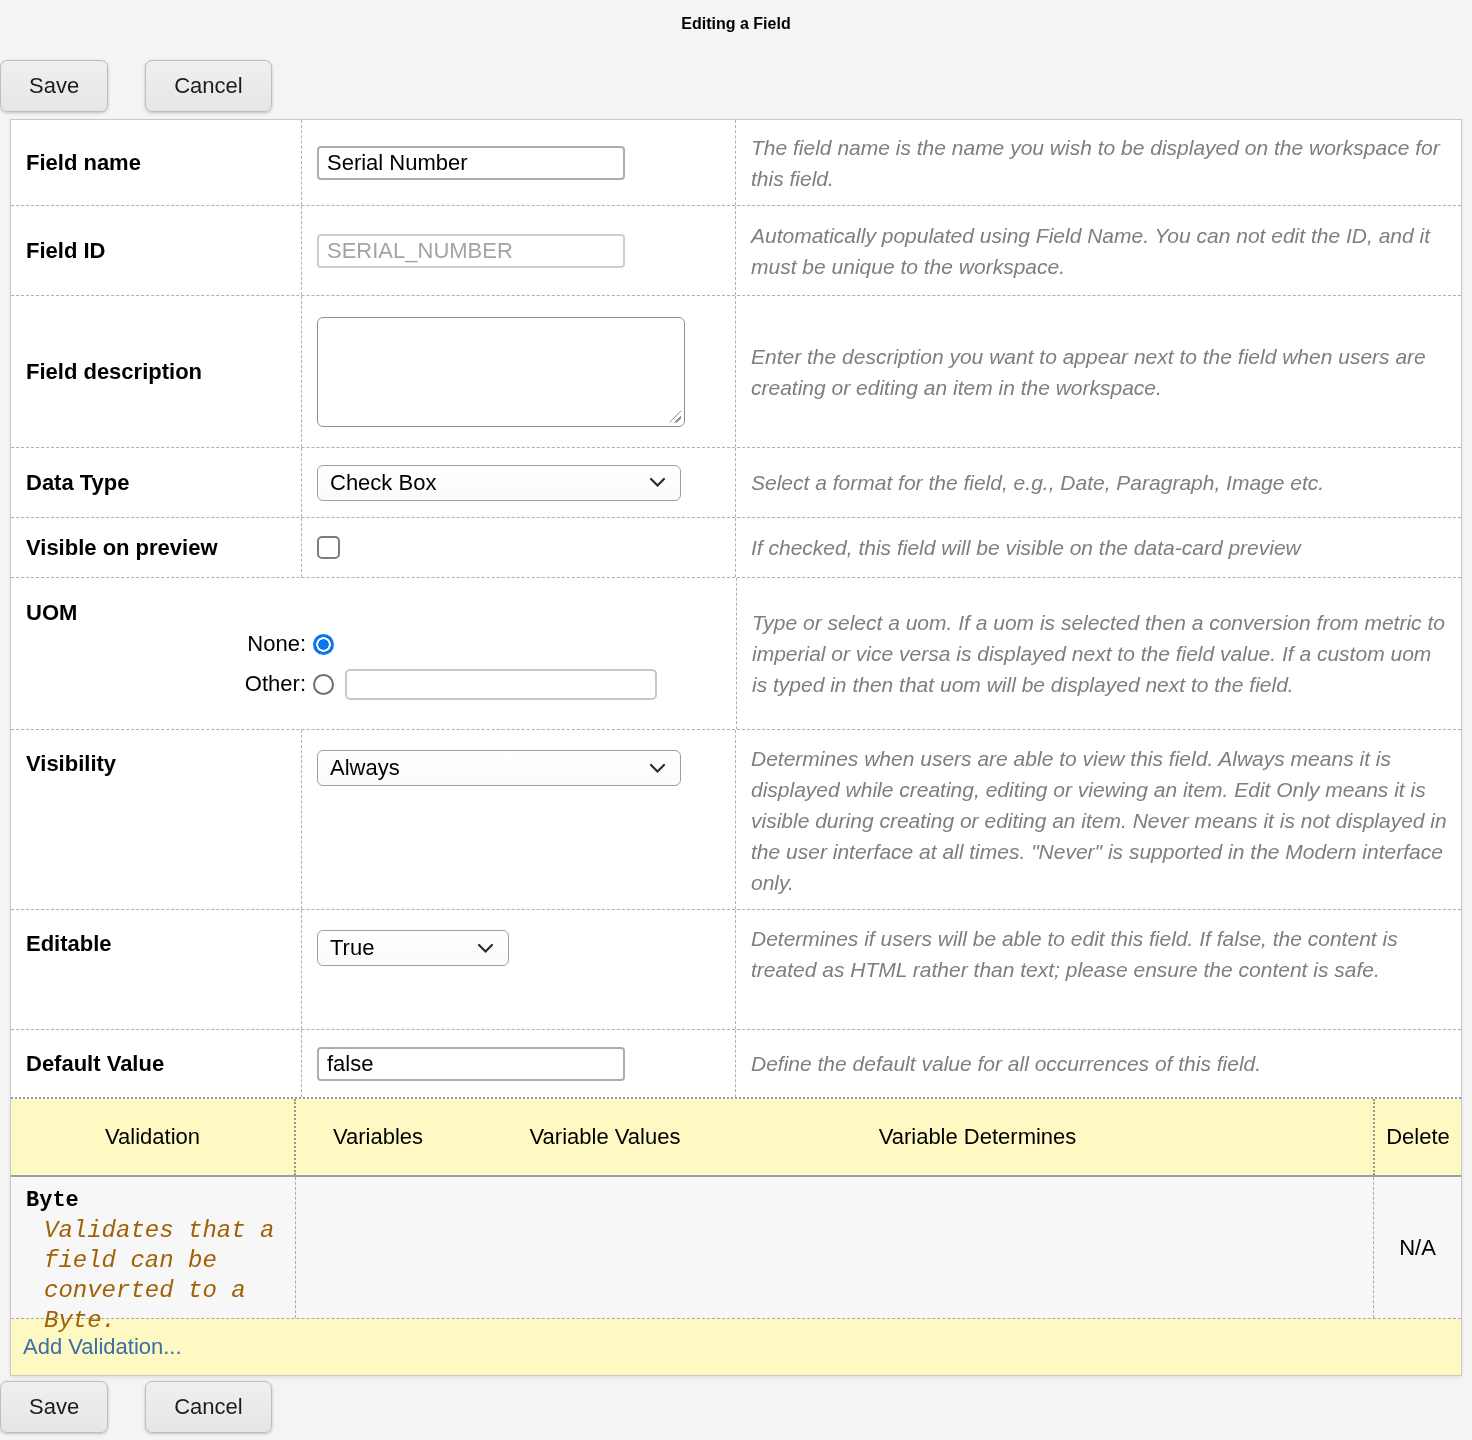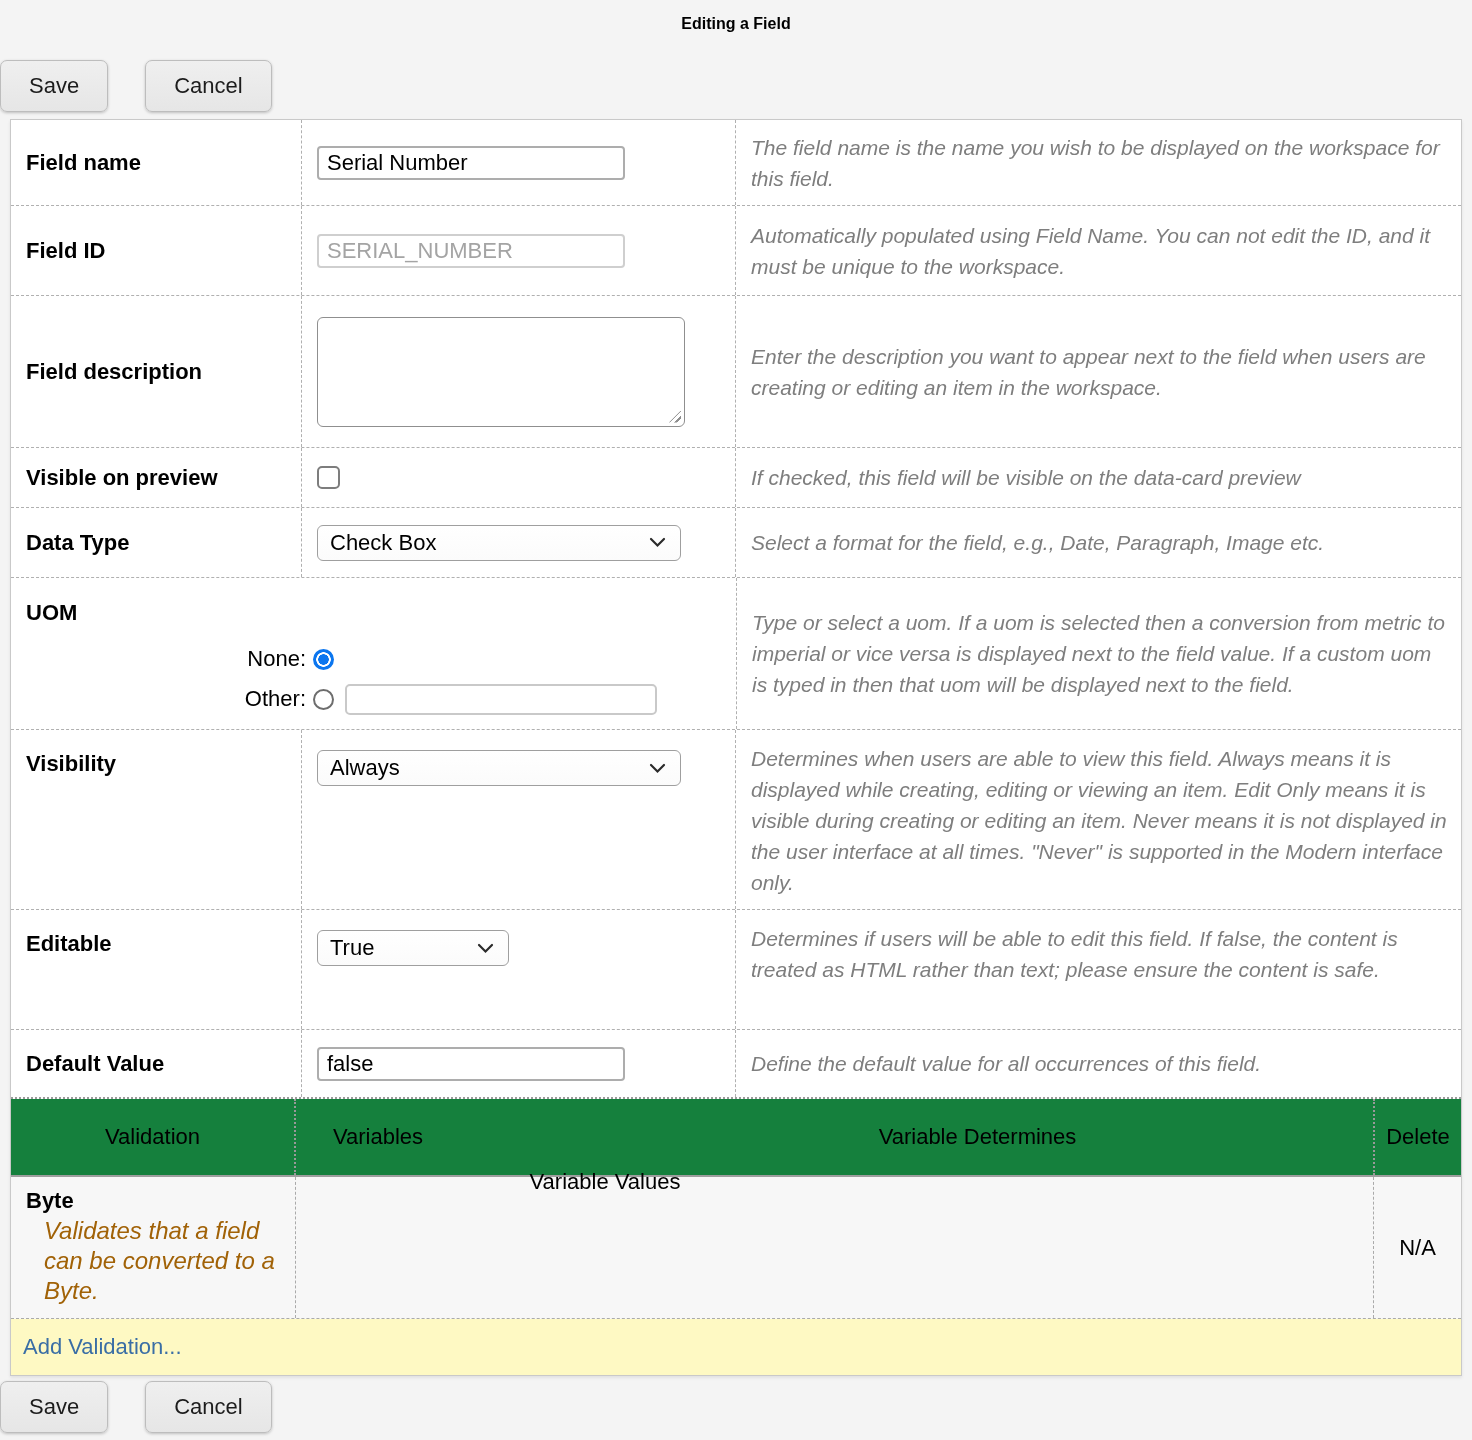--- a/index.html
+++ b/index.html
@@ -94,55 +94,56 @@
   .checkbox{
     box-sizing:border-box;width:23px;height:23px;
     border:2px solid #7d7d7d;border-radius:5px;background:#fff;cursor:pointer;
   }
   
   .uom-cell{
     position:relative;width:726px;box-sizing:border-box;
     border-right:1px dashed #b0b0b0;
   }
   .uom-title{position:absolute;top:22px;left:15px;font-weight:bold;}
-  .uom-lines{position:absolute;top:61px;left:0;right:0;}
+  .uom-lines{position:absolute;top:46px;left:0;right:0;}
   .uom-line{height:40px;display:flex;align-items:center;}
   .uom-rlabel{width:295px;text-align:right;}
   .radio{
     box-sizing:border-box;width:21px;height:21px;border-radius:50%;
     margin-left:7px;cursor:pointer;flex:0 0 auto;
   }
   .radio.checked{
     background:radial-gradient(circle,#0b76ef 0 5px,#fff 5.5px 7px,#0b76ef 7.5px);
   }
   .radio.unchecked{border:2px solid #6d6d6d;background:#fff;}
   .uom-input{
     box-sizing:border-box;width:312px;height:31px;margin-left:11px;
     border:2px solid #c9c9c9;border-radius:5px;
     font-family:inherit;font-size:21px;padding:0 8px;outline:none;background:#fff;
   }
   
   .vt-header{
-    display:flex;align-items:flex-start;height:78px;box-sizing:border-box;
-    background:#15803d;border-bottom:2px solid #9e9e9e;
+    display:flex;align-items:flex-end;height:78px;box-sizing:border-box;
+    background:#fef9c3;border-bottom:2px solid #9e9e9e;
   }
   .vt-h{display:flex;align-items:center;justify-content:center;box-sizing:border-box;height:100%;}
   .vt-h-validation{width:285px;border-right:2px dotted #999;}
   .vt-h-variables{width:164px;}
   .vt-h-values{width:290px;margin-top:45px;}
   .vt-h-vardesc{width:455px;}
   .vt-h-fill{flex:1;}
   .vt-h-delete{width:88px;border-left:2px dotted #999;}
   .vt-row{
     display:flex;align-items:stretch;height:142px;box-sizing:border-box;
     background:#f7f7f7;border-bottom:1px dashed #aaa;
   }
   .vt-c-validation{
     width:285px;box-sizing:border-box;border-right:1px dashed #aaa;
     padding:9px 0 0 15px;
+    font-family:Liberation Mono, monospace;
   }
   .vt-name{font-weight:bold;line-height:30px;}
   .vt-name-desc{
     font-style:italic;color:#a16207;line-height:30px;font-size:24px;
     padding-left:18px;width:240px;
   }
   .vt-c-mid{flex:1;}
   .vt-c-delete{
     width:88px;box-sizing:border-box;border-left:1px dashed #aaa;
     display:flex;align-items:center;justify-content:center;
@@ -188,47 +189,47 @@
 
   <div class="row" style="height:152px;">
     <div class="cell c-label">Field description</div>
     <div class="cell c-control">
       <div class="fake-textarea">
         <span class="resize-handle"></span>
       </div>
     </div>
     <div class="cell c-desc">
         <div>Enter the description you want to appear next to the field when users are creating or editing an item in the workspace.</div>
-      </div>
-  </div>
-
-  <div class="row" style="height:60px;">
-    <div class="cell c-label">Visible on preview</div>
-    <div class="cell c-control">
-      <span class="checkbox"></span>
-    </div>
-    <div class="cell c-desc">
-        <div>If checked, this field will be visible on the data-card preview</div>
       </div>
   </div>
 
   <div class="row" style="height:70px;">
     <div class="cell c-label">Data Type</div>
     <div class="cell c-control">
       <div class="fake-select sel-wide">
         <span>Check Box</span>
         <span class="chev">
           <svg width="17" height="11" viewBox="0 0 17 11">
               <polyline points="2,2 8.5,8.5 15,2" fill="none" stroke="#2b2b2b" stroke-width="2.2" stroke-linecap="round"></polyline>
             </svg>
         </span>
       </div>
     </div>
     <div class="cell c-desc">
         <div>Select a format for the field, e.g., Date, Paragraph, Image etc.</div>
+      </div>
+  </div>
+
+  <div class="row" style="height:60px;">
+    <div class="cell c-label">Visible on preview</div>
+    <div class="cell c-control">
+      <span class="checkbox"></span>
+    </div>
+    <div class="cell c-desc">
+        <div>If checked, this field will be visible on the data-card preview</div>
       </div>
   </div>
 
   <div class="row" style="height:152px;">
     <div class="uom-cell">
       <div class="uom-title">UOM</div>
       <div class="uom-lines">
         <div class="uom-line">
           <span class="uom-rlabel">None:</span>
           <span class="radio checked"></span>

